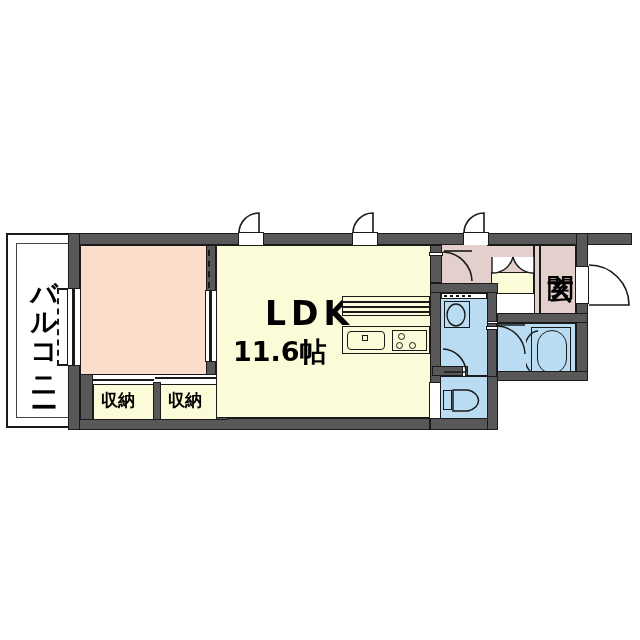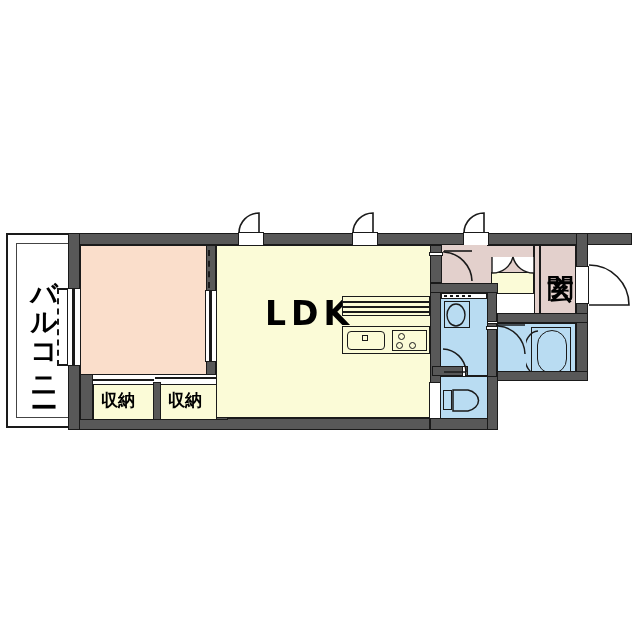--- a/index.html
+++ b/index.html
@@ -54,20 +54,21 @@
   <div class="abs" style="left:155px;top:377px;width:68px;height:2px;background:#1a1a1a;"></div>
 
   <div class="abs wall" style="left:153px;top:382px;width:8px;height:38px;border:1px solid #1a1a1a;"></div>
 
   <div class="abs wall" style="left:80px;top:374px;width:13px;height:46px;border:1px solid #1a1a1a;"></div>
 
   <div class="abs wall" style="left:216px;top:374px;width:12px;height:46px;border:1px solid #1a1a1a;"></div>
 
   <div class="abs" style="left:216px;top:245px;width:214px;height:173px;background:#fbfbd7;border:1px solid #1a1a1a;"></div>
   <div class="label" style="left:236px;top:297px;font-size:33px;font-weight:700;letter-spacing:5px;margin-left:29px;">LDK</div>
+  <div class="label" style="left:233px;top:338px;font-size:27px;font-weight:700;">11.6帖</div>
 
   <div class="abs" style="left:424px;top:245px;width:18px;height:137px;background:#fbfbd7;border-top:1px solid #1a1a1a;"></div>
 
   <div class="abs" style="left:342px;top:296px;width:88px;height:20px;background:#fbfbd7;border:1px solid #1a1a1a;"></div>
   <div class="abs" style="left:342px;top:301px;width:88px;height:1.5px;background:#1a1a1a;"></div>
   <div class="abs" style="left:342px;top:306px;width:88px;height:1.5px;background:#1a1a1a;"></div>
   <div class="abs" style="left:342px;top:311px;width:88px;height:1.5px;background:#1a1a1a;"></div>
 
   <div class="abs" style="left:342px;top:326px;width:88px;height:28px;background:#fbfbd7;border:1px solid #1a1a1a;"></div>
 

